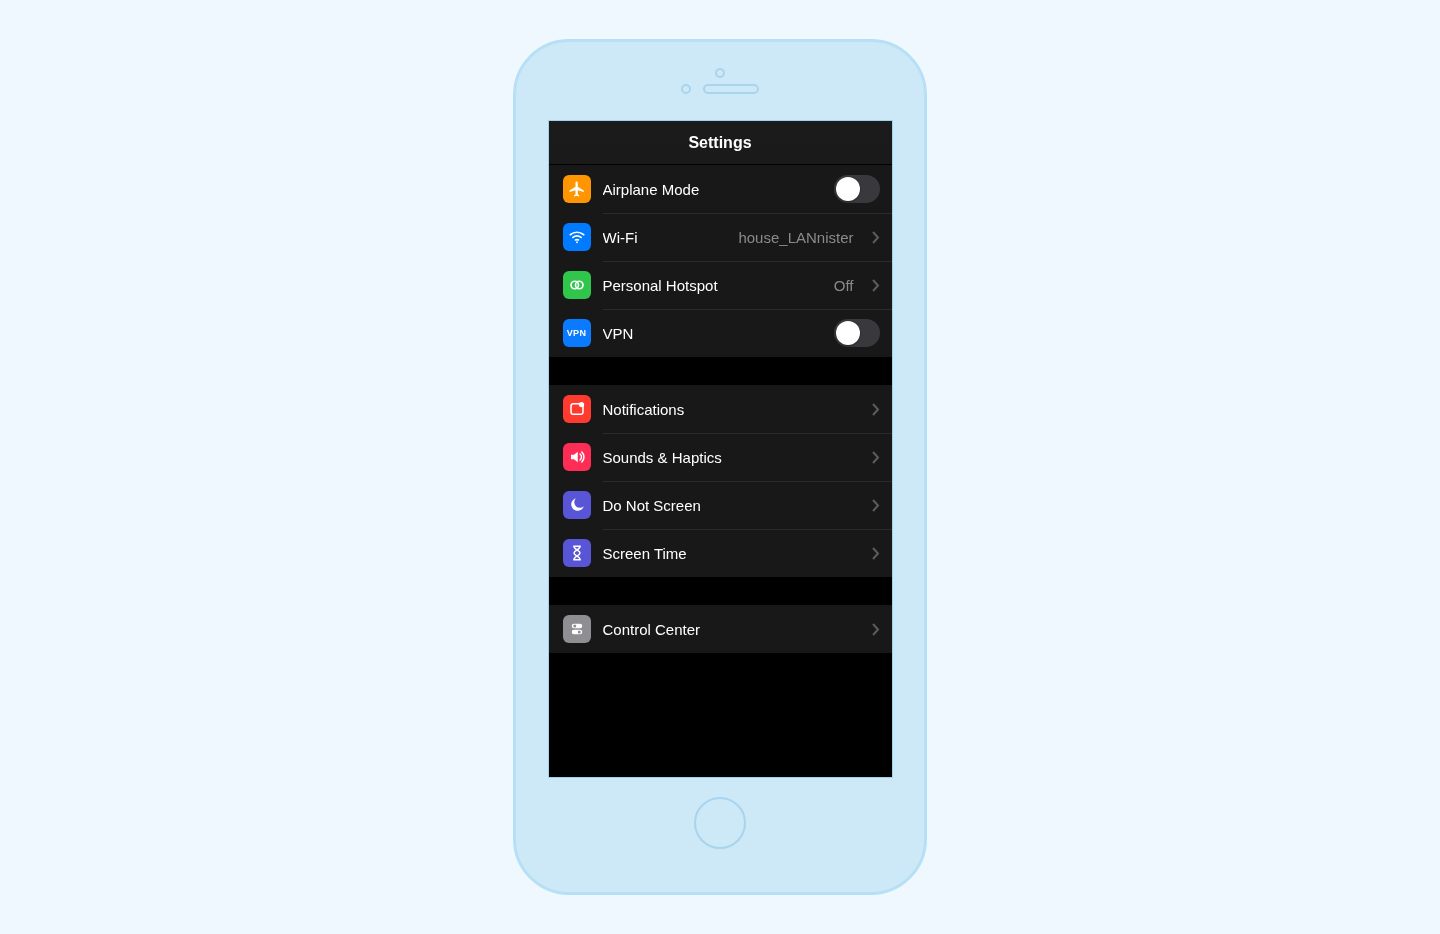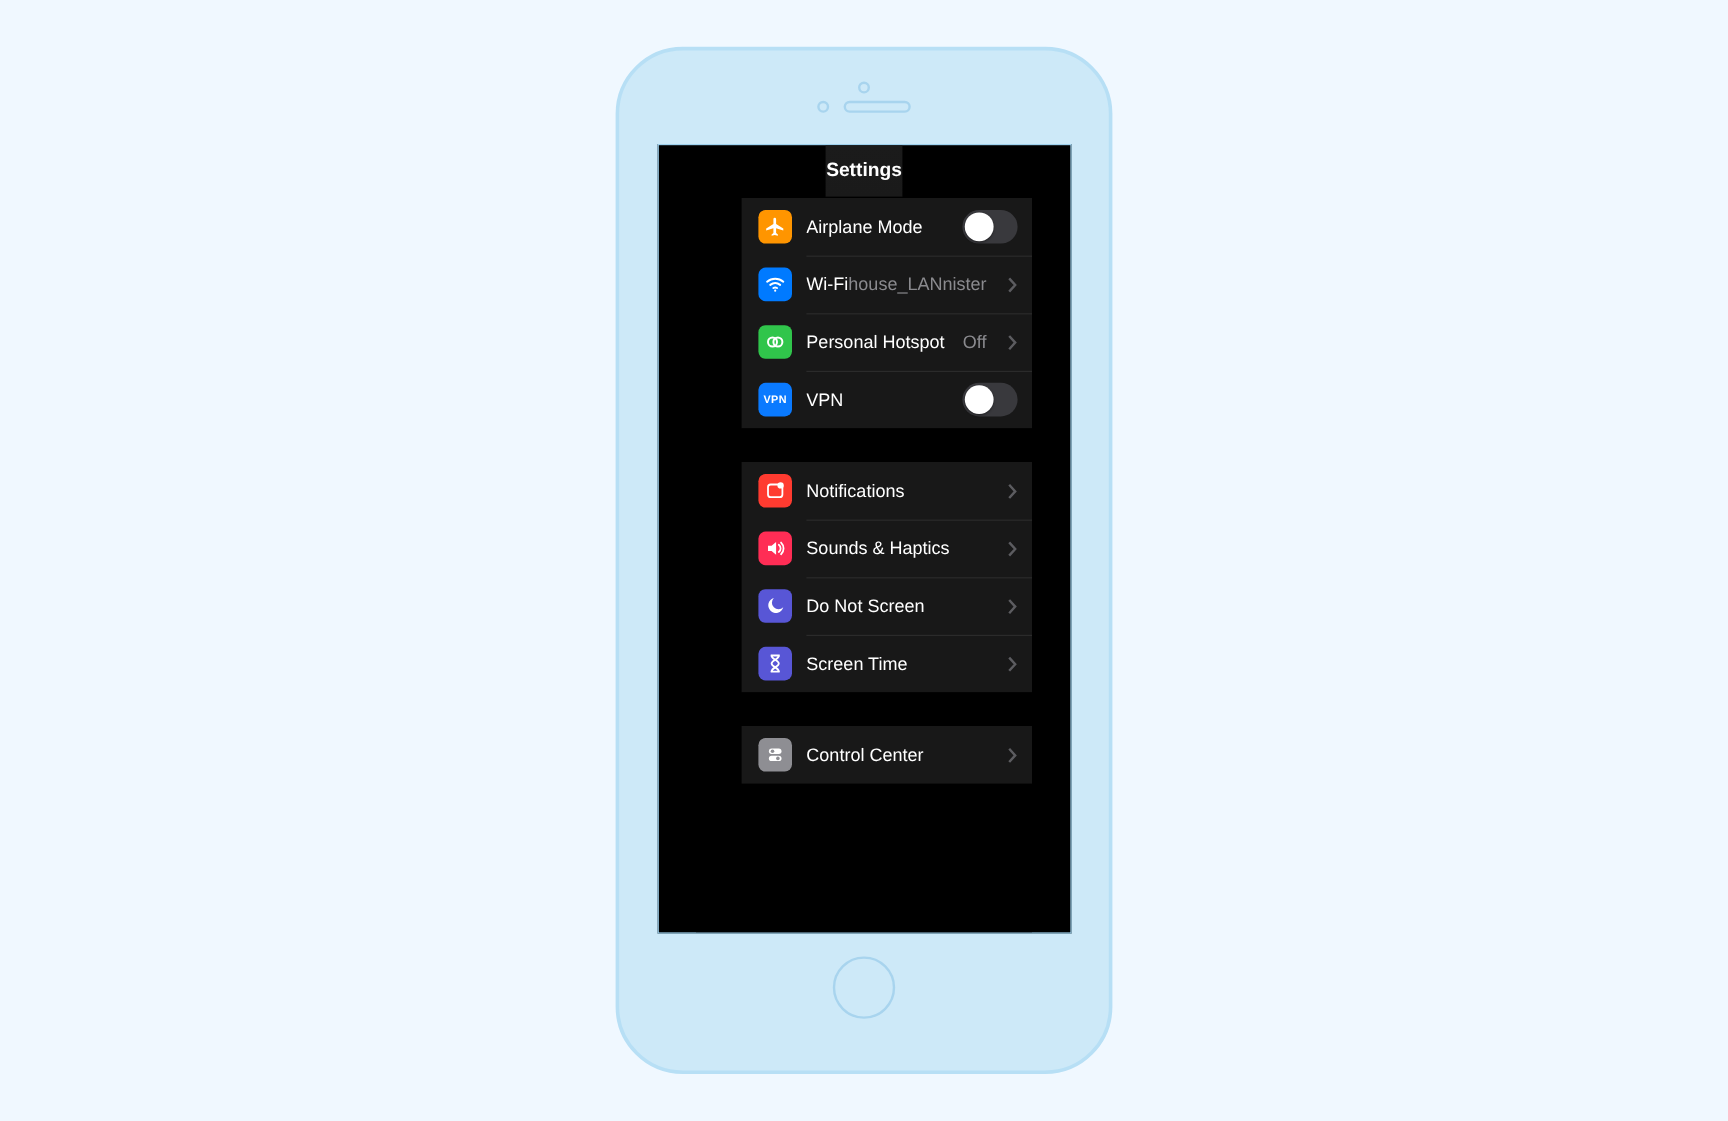--- a/index.html
+++ b/index.html
@@ -68,37 +68,35 @@
   
   .screen {
     width: 345px;
     height: 658px;
     background: #000;
     border: 1px solid #9fd2ef;
     overflow: hidden;
     color: #fff;
     display: flex;
     flex-direction: column;
-    align-items: center;
   }
   .navbar {
     height: 44px;
     background: linear-gradient(#1b1b1b, #1a1a1a);
     border-bottom: 1px solid #000;
     display: flex;
     align-items: center;
     justify-content: center;
     font-weight: 600;
     font-size: 16px;
   }
   .content {
     flex: 1;
     overflow: hidden;
     background: #000;
-    padding-left: 38px;
   }
   .group-gap {
     height: 28px;
     background: #000;
   }
   .list {
     background: #181818;
   }
   .row {
     display: flex;

